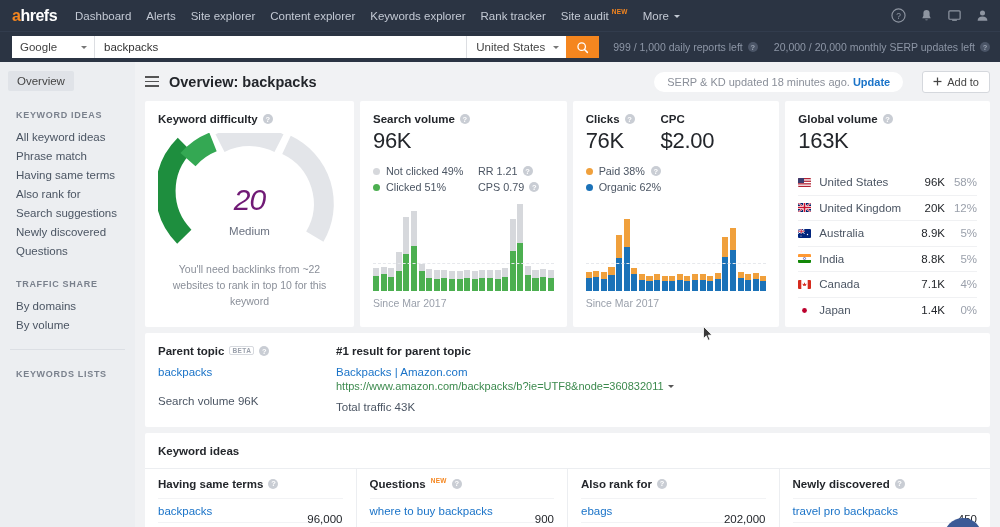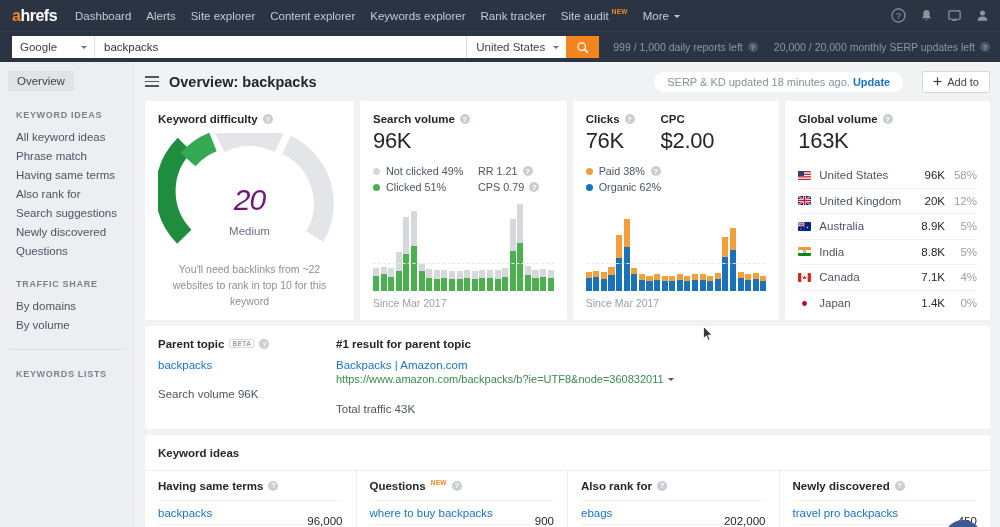--- a/index.html
+++ b/index.html
@@ -618,21 +618,21 @@
             </div>
           </div>
         <div class="chart-foot">Since Mar 2017</div>
       </div>
 
       <div class="card c-gv">
         <div class="card-label">
           <span>Global volume</span>
           <span class="info-dot info-lt">?</span>
         </div>
-        <div class="big-num" style="margin-bottom:9px;">163K</div>
+        <div class="big-num" style="margin-bottom:16px;">163K</div>
         <div id="gv-list">
             <div class="gv-row">
               <svg class="flag" viewBox="0 0 13 9">
                 <rect width="13" height="9" fill="#b22234"></rect>
                 <rect y="1.3" width="13" height="1.3" fill="#fff"></rect>
                 <rect y="3.9" width="13" height="1.3" fill="#fff"></rect>
                 <rect y="6.5" width="13" height="1.3" fill="#fff"></rect>
                 <rect width="6" height="5" fill="#3c3b6e"></rect>
               </svg>
               <span class="gv-name">United States</span>
@@ -715,21 +715,21 @@
         </div>
         <div>
           <div class="pt-title">#1 result for parent topic</div>
           <div class="pt-row1">
             <span class="lnk">Backpacks | Amazon.com</span>
             <div class="url">
               <span>https://www.amazon.com/backpacks/b?ie=UTF8&amp;node=360832011</span>
               <span class="url-caret"></span>
             </div>
           </div>
-          <div class="pt-row2" style="margin-top:18px;">Total traffic 43K</div>
+          <div class="pt-row2" style="margin-top:9px;">Total traffic 43K</div>
         </div>
       </div>
     </div>
 
     <div class="panel ki" style="position:relative;">
       <div class="ki-title">Keyword ideas</div>
       <div class="ki-grid" id="ki-grid">
           <div class="ki-col">
             <div class="ki-head">
               <span>Having same terms</span>

